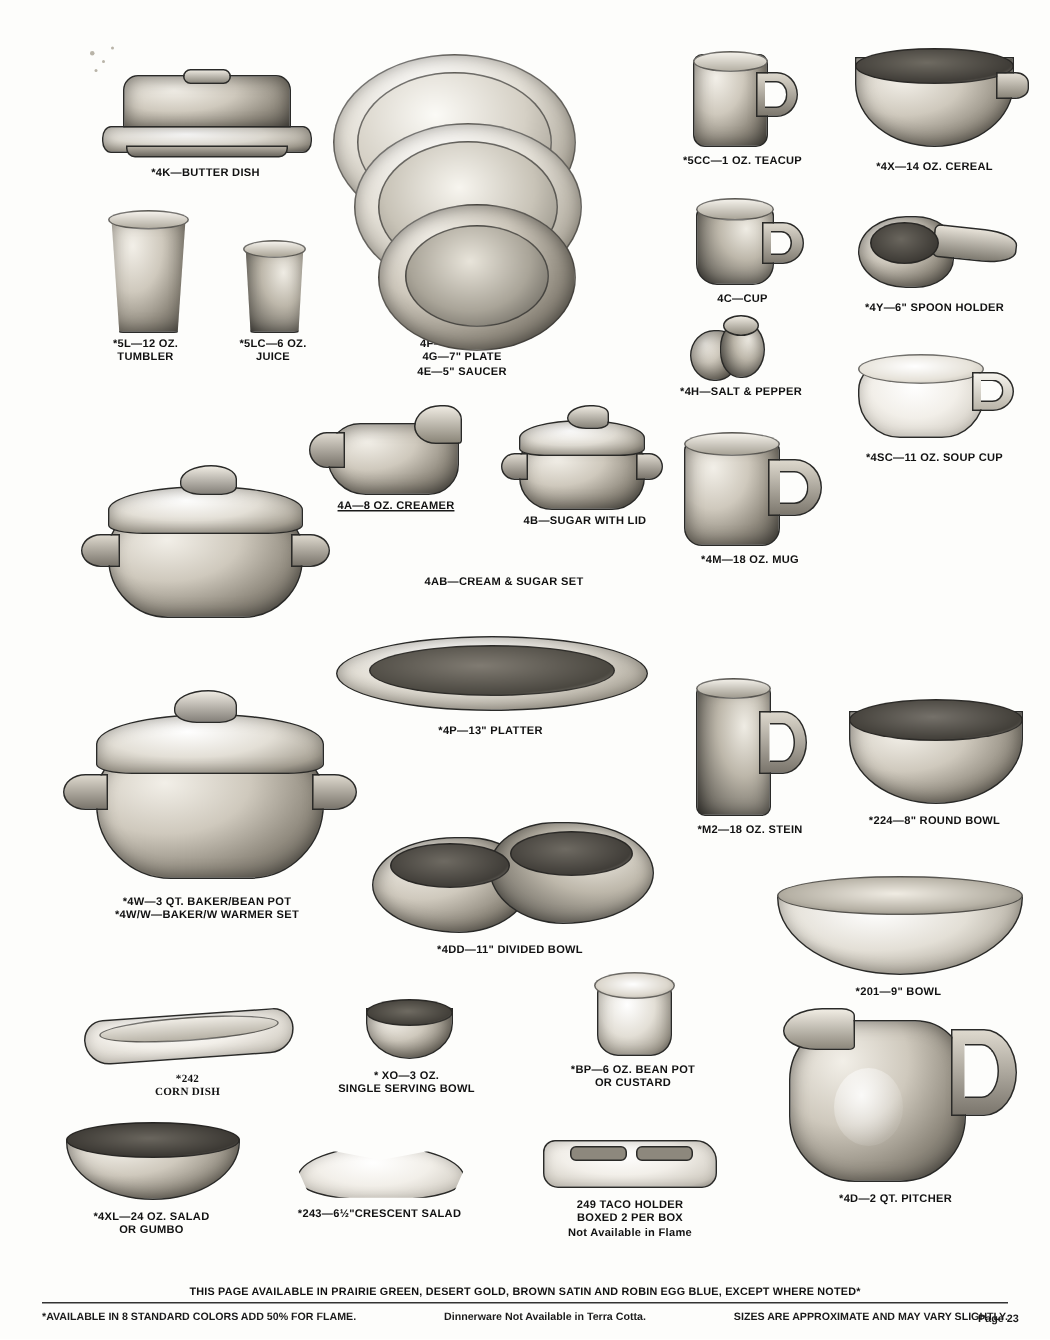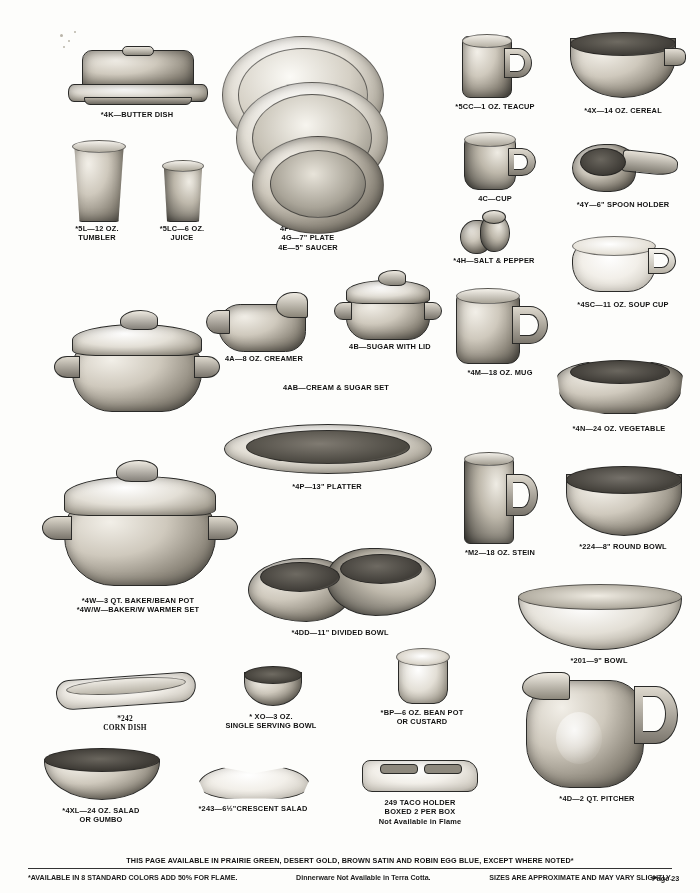--- a/index.html
+++ b/index.html
@@ -203,21 +203,21 @@
   <div class="item" style="left:558px;top:236px;width:130px;">
     <div class="art" style="width:130px;height:62px;">
       <div class="glaze-pale outline" style="position:absolute;left:14px;top:6px;width:82px;height:48px;border-radius:18px 18px 28px 28px;"></div>
       <div class="rim" style="position:absolute;left:14px;top:0px;width:82px;height:18px;background:radial-gradient(ellipse at 45% 40%,#ffffff 0%,#e6e2d9 60%,#b4afa4 100%);"></div>
       <div class="outline" style="position:absolute;left:90px;top:12px;width:26px;height:24px;border-radius:0 50% 50% 0;background:linear-gradient(#f6f4ee,#b9b4a8);"></div>
       <div style="position:absolute;left:96px;top:17px;width:14px;height:13px;border-radius:0 50% 50% 0;background:#fdfdfb;border:1px solid #2a2a28;border-left:none;"></div>
     </div>
     <div class="caption">*4SC—11 OZ. SOUP CUP</div>
   </div>
 
-  <div class="item" style="left:200px;top:290px;width:128px;">
+  <div class="item" style="left:200px;top:268px;width:128px;text-decoration:underline;">
     <div class="art" style="width:128px;height:62px;">
       <div class="glaze outline" style="position:absolute;left:18px;top:14px;width:86px;height:46px;border-radius:24px 10px 22px 28px;"></div>
       <div class="outline" style="position:absolute;left:76px;top:2px;width:30px;height:24px;border-radius:60% 40% 10% 50%;background:linear-gradient(#eeeae1,#8b8679);"></div>
       <div class="outline" style="position:absolute;left:6px;top:20px;width:22px;height:22px;border-radius:50% 0 0 50%;background:linear-gradient(#ded9cf,#7a756c);"></div>
     </div>
     <div class="caption">4A—8 OZ. CREAMER</div>
   </div>
 
   <div class="item" style="left:328px;top:268px;width:124px;">
     <div class="art" style="width:124px;height:72px;">
@@ -237,27 +237,20 @@
   <div class="item" style="left:436px;top:288px;width:128px;">
     <div class="art" style="width:128px;height:78px;">
       <div class="glaze outline" style="position:absolute;left:20px;top:6px;width:62px;height:68px;border-radius:6px 6px 12px 12px;"></div>
       <div class="rim" style="position:absolute;left:20px;top:0px;width:62px;height:14px;background:linear-gradient(#f4f1ea,#a8a397);"></div>
       <div class="outline" style="position:absolute;left:76px;top:18px;width:34px;height:36px;border-radius:0 50% 50% 0;background:linear-gradient(#ddd8cd,#7d786e);"></div>
       <div style="position:absolute;left:84px;top:26px;width:18px;height:20px;border-radius:0 50% 50% 0;background:#fdfdfb;border:1px solid #2a2a28;border-left:none;"></div>
     </div>
     <div class="caption">*4M—18 OZ. MUG</div>
   </div>
 
-  <div class="item" style="left:548px;top:352px;width:142px;">
-    <div class="art" style="width:142px;height:70px;">
-      <div class="glaze outline" style="position:absolute;left:8px;top:8px;width:126px;height:52px;border-radius:44% 44% 30% 30% / 36% 36% 60% 60%;clip-path:polygon(0% 10%,18% 0%,50% 16%,82% 0%,100% 10%,96% 86%,62% 100%,38% 100%,4% 86%);"></div>
-      <div class="rim" style="position:absolute;left:22px;top:8px;width:98px;height:22px;background:radial-gradient(ellipse at 48% 45%,#6b675f 0%,#3e3b36 70%,#d2cdc2 100%);"></div>
-    </div>
-    <div class="caption">*4N—24 OZ. VEGETABLE</div>
-  </div>
 
   <div class="item" style="left:46px;top:302px;width:180px;">
     <div class="art" style="width:180px;height:118px;">
       <div class="glaze outline" style="position:absolute;left:26px;top:40px;width:128px;height:68px;border-radius:24px 24px 40px 40px;"></div>
       <div class="glaze-light outline" style="position:absolute;left:26px;top:22px;width:128px;height:30px;border-radius:50% 50% 18% 18%;"></div>
       <div class="outline" style="position:absolute;left:74px;top:8px;width:36px;height:18px;border-radius:60% 50% 30% 40%;background:linear-gradient(#eeeae1,#85817a);"></div>
       <div class="outline" style="position:absolute;left:8px;top:54px;width:24px;height:20px;border-radius:50% 0 0 50%;background:linear-gradient(#ddd8cd,#7a756c);"></div>
       <div class="outline" style="position:absolute;left:148px;top:54px;width:24px;height:20px;border-radius:0 50% 50% 0;background:linear-gradient(#ddd8cd,#7a756c);"></div>
     </div>
   </div>

